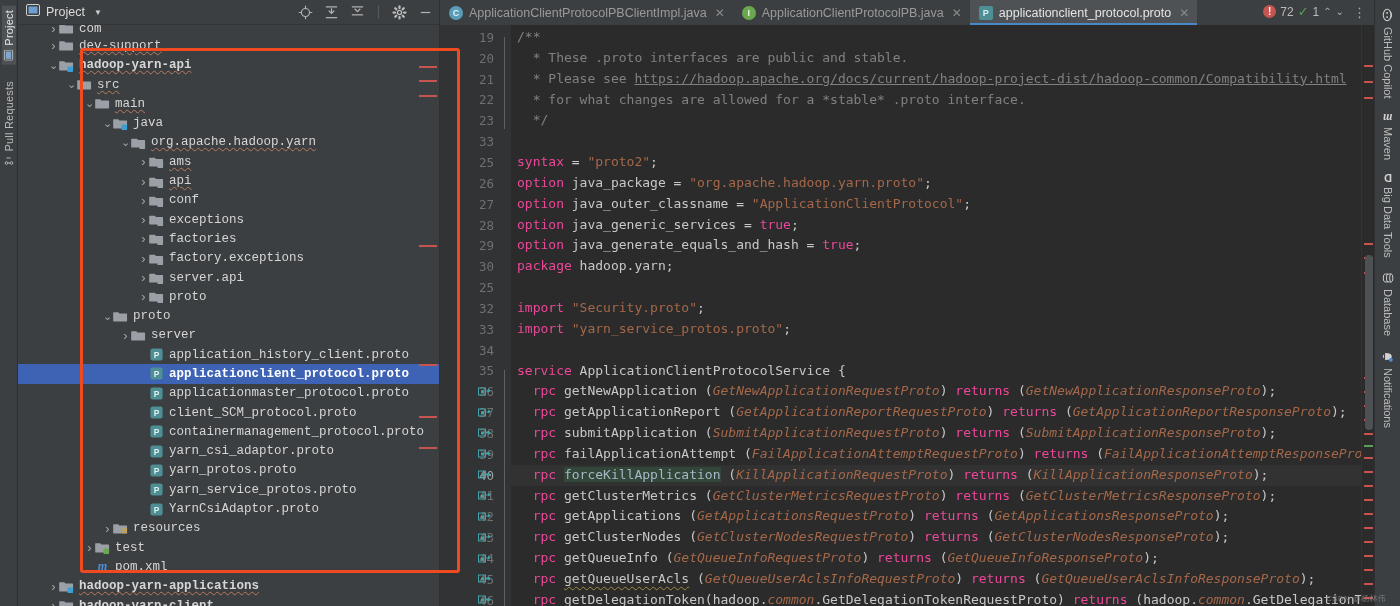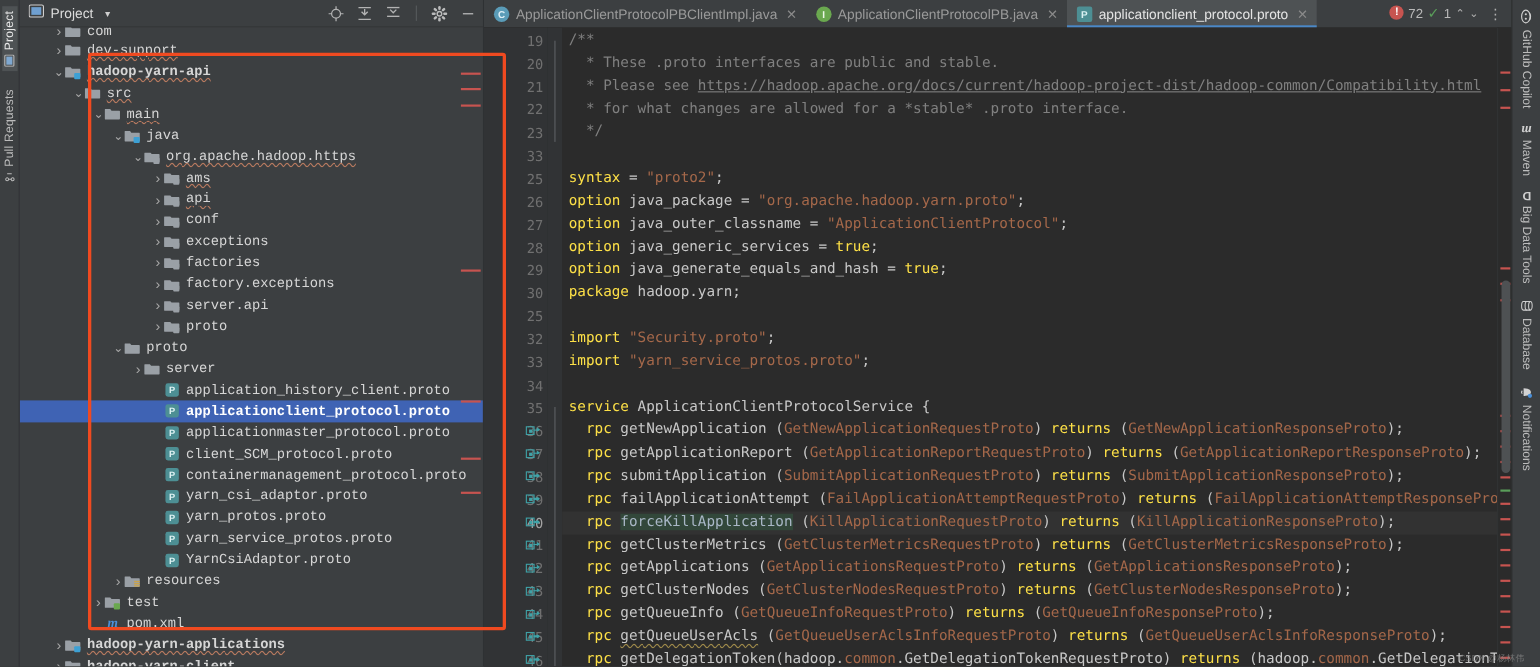--- a/index.html
+++ b/index.html
@@ -121,23 +121,23 @@
   .fold-strip { width: 13px; flex: 0 0 13px; background:#313335; position: relative; }
   .fold-line { position:absolute; left:6px; width:1px; background:#5e6164; }
 
   .code {
     flex: 1 1 auto; position: relative; padding-top: 2px;
     font-family: "DejaVu Sans Mono", monospace; font-size: 13px;
     color: #a9b7c6; white-space: pre; overflow: hidden;
   }
   .cline { height: 20.85px; line-height: 20.85px; padding-left: 6px; position: relative; }
   .cline.hl { background: #323232; }
-  .k  { color: #fde047; margin-top: 43px; }      
+  .k  { color: #ec4899; margin-top: 43px; }      
   .str{ color: #a5684a; }      
-  .t  { color: #a5684a; }      
+  .t  { color: #a5684a; font-style: italic; }      
   .cm { color: #808080; }      
   .lnk{ color: #808080; text-decoration: underline; }
   .id { color: #c8c8c8; }
   .hit { background: #32473a; text-align: center; }
   .err-wavy {
     text-decoration: underline; text-decoration-style: wavy;
     text-decoration-color: #9f8a4a; text-decoration-thickness: 1px; text-underline-offset: 3px;
   }
 
   
@@ -302,21 +302,21 @@
               <rect x="9" y="9" width="6" height="6" rx="1" fill="#3da0d4"></rect>
             </svg></span>
           <span class="label">java</span>
         </div>
         <div class="row" style="padding-left: 102px;">
           <span class="arrow" style="font-size: 11px;">⌄</span>
           <span class="ic"><svg width="15" height="15" viewBox="0 0 16 16">
               <path d="M0.6 4 H6.2 L7.4 5.4 H14.4 A0.9 0.9 0 0 1 15 6.3 V12.6 A0.9 0.9 0 0 1 14.4 13.4 H0.6 A0.9 0.9 0 0 1 0.2 12.6 V4.8 A0.9 0.9 0 0 1 0.6 4 Z" fill="#9aa0a6"></path>
               <rect x="9" y="9" width="6" height="6" rx="1" fill="#9aa0a6"></rect>
             </svg></span>
-          <span class="label wavy">org.apache.hadoop.https</span>
+          <span class="label wavy">org.apache.hadoop.yarn</span>
         </div>
         <div class="row" style="padding-left: 120px;">
           <span class="arrow" style="font-size: 13px;">›</span>
           <span class="ic"><svg width="15" height="15" viewBox="0 0 16 16">
               <path d="M0.6 4 H6.2 L7.4 5.4 H14.4 A0.9 0.9 0 0 1 15 6.3 V12.6 A0.9 0.9 0 0 1 14.4 13.4 H0.6 A0.9 0.9 0 0 1 0.2 12.6 V4.8 A0.9 0.9 0 0 1 0.6 4 Z" fill="#9aa0a6"></path>
               <rect x="9" y="9" width="6" height="6" rx="1" fill="#9aa0a6"></rect>
             </svg></span>
           <span class="label wavy">ams</span>
         </div>
         <div class="row" style="padding-left: 120px;">

